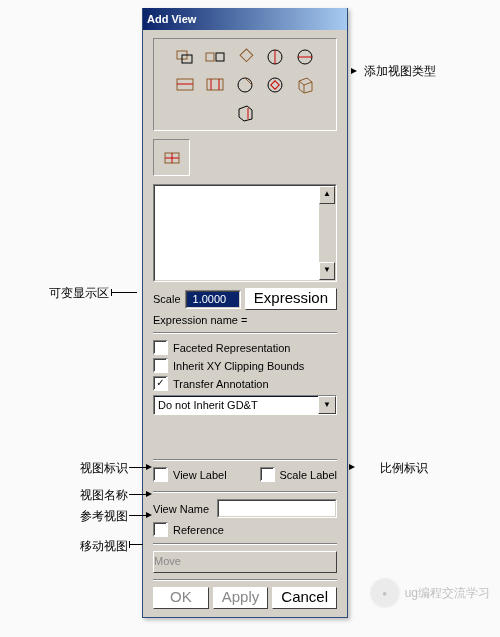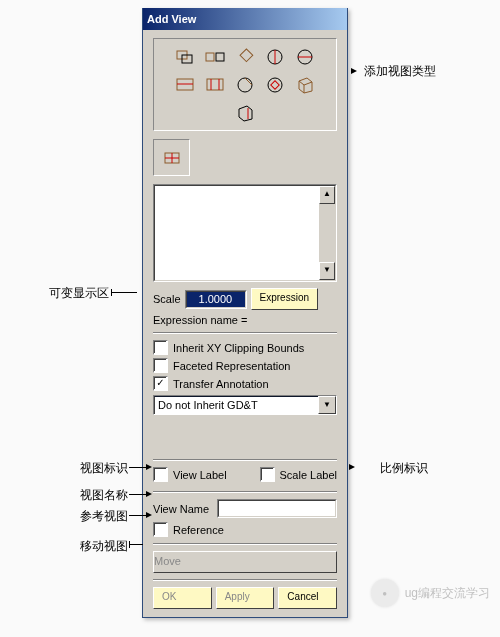--- a/index.html
+++ b/index.html
@@ -13,23 +13,23 @@
 .list-wrap{border-top:1px solid #808080;border-left:1px solid #808080;border-bottom:1px solid #fff;border-right:1px solid #fff;margin-bottom:6px}
 .list{background:#fff;border-top:1px solid #404040;border-left:1px solid #404040;border-right:1px solid #d4d0c8;border-bottom:1px solid #d4d0c8;height:94px;overflow:hidden;position:relative}
 .list-items{position:absolute;left:0;right:16px;top:0}
 .li{padding:0 2px;height:13px;line-height:13px}
 .li.sel{background:#0a246a;color:#fff}
 .sbar{position:absolute;right:0;top:0;bottom:0;width:16px;background:#d4d0c8}
 .sbbtn{height:16px;background:#d4d0c8;border-top:1px solid #fff;border-left:1px solid #fff;border-right:1px solid #404040;border-bottom:1px solid #404040;text-align:center;font-size:8px;line-height:13px}
 .row{display:flex;align-items:center;gap:4px;margin-bottom:4px}
 .lbl{font-size:11px}
 .inp{background:#fff;border-top:1px solid #808080;border-left:1px solid #808080;border-bottom:1px solid #fff;border-right:1px solid #fff;padding:0}
-.inp>div{border-top:1px solid #404040;border-left:1px solid #404040;border-right:1px solid #d4d0c8;border-bottom:1px solid #d4d0c8;height:15px;line-height:15px;padding:0 12px;color:#000}
+.inp>div{border-top:1px solid #404040;border-left:1px solid #404040;border-right:1px solid #d4d0c8;border-bottom:1px solid #d4d0c8;height:15px;line-height:15px;padding:0 6px;color:#000}
 .inp.sel>div{background:#0a246a;color:#fff}
-.btn{background:#fef9c3;border-top:1px solid #fff;border-left:1px solid #fff;border-right:1px solid #404040;border-bottom:1px solid #404040;height:20px;padding:0 8px;font-size:10px;cursor:pointer;line-height:18px;text-align:left}
+.btn{background:#ffffff;border-top:1px solid #fff;border-left:1px solid #fff;border-right:1px solid #404040;border-bottom:1px solid #404040;height:20px;padding:0 8px;font-size:15px;cursor:pointer;line-height:18px;text-align:center}
 .btn.dis{color:#888}
 .cb{display:flex;align-items:center;gap:5px;margin-bottom:3px}
 .cbox{width:13px;height:13px;background:#fff;border-top:1px solid #808080;border-left:1px solid #808080;border-bottom:1px solid #fff;border-right:1px solid #fff;position:relative}
 .cbox>div{border-top:1px solid #404040;border-left:1px solid #404040;width:11px;height:11px;text-align:center;line-height:9px;font-size:10px}
 .combo{display:flex;border-top:1px solid #808080;border-left:1px solid #808080;border-bottom:1px solid #fff;border-right:1px solid #fff;margin:4px 0 8px}
 .combo-in{flex:1;background:#fff;border-top:1px solid #0f172a;border-left:1px solid #404040;height:17px;line-height:17px;padding:0 3px}
 .combo-btn{width:16px;background:#d4d0c8;border-top:1px solid #fff;border-left:1px solid #fff;border-right:1px solid #404040;border-bottom:1px solid #404040;text-align:center;font-size:8px;line-height:15px}
 .sep{border-top:1px solid #808080;border-bottom:1px solid #fff;margin:6px 0}
 .wide-btn{background:#d4d0c8;border-top:1px solid #fff;border-left:1px solid #fff;border-right:1px solid #404040;border-bottom:1px solid #404040;height:20px;text-align:left;line-height:18px;color:#888;margin-bottom:6px}
 .btns{display:flex;gap:4px;justify-content:center}
@@ -144,27 +144,27 @@
           <div>1.0000</div>
         </div>
       <div class="btn">Expression</div>
     </div>
     <div class="lbl" style="margin-bottom:6px">Expression name =</div>
     <div class="sep"></div>
     <div class="cb">
         <div class="cbox">
           <div></div>
         </div>
+        <span>Faceted Representation</span>
+      </div>
+    <div class="cb">
+        <div class="cbox">
+          <div></div>
+        </div>
         <span>Inherit XY Clipping Bounds</span>
-      </div>
-    <div class="cb">
-        <div class="cbox">
-          <div></div>
-        </div>
-        <span>Faceted Representation</span>
       </div>
     <div class="cb">
         <div class="cbox">
           <div>✓</div>
         </div>
         <span>Transfer Annotation</span>
       </div>
     <div class="combo">
       <div class="combo-in">Do not Inherit GD&amp;T</div>
       <div class="combo-btn">▼</div>

